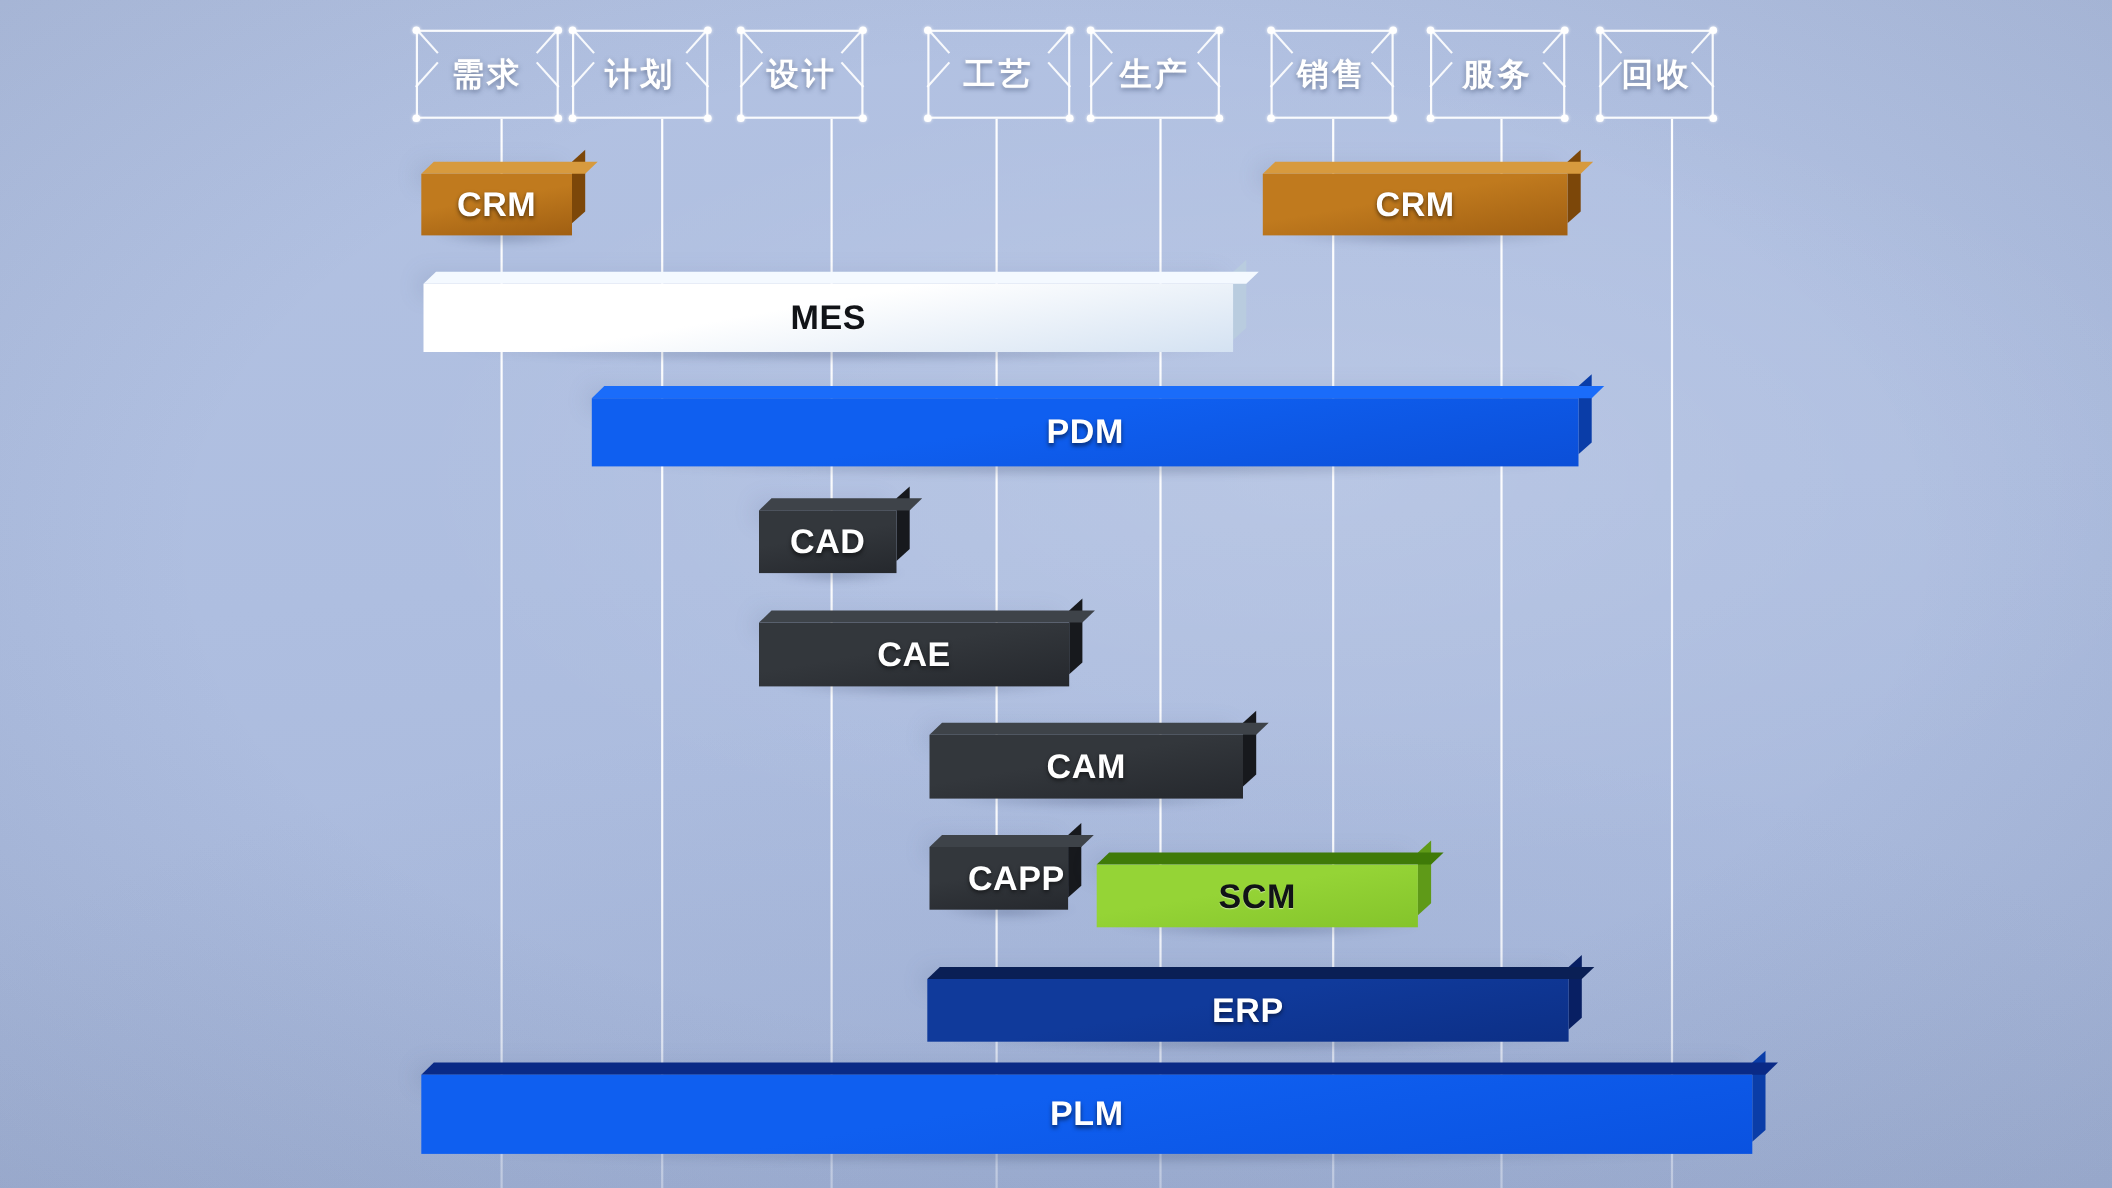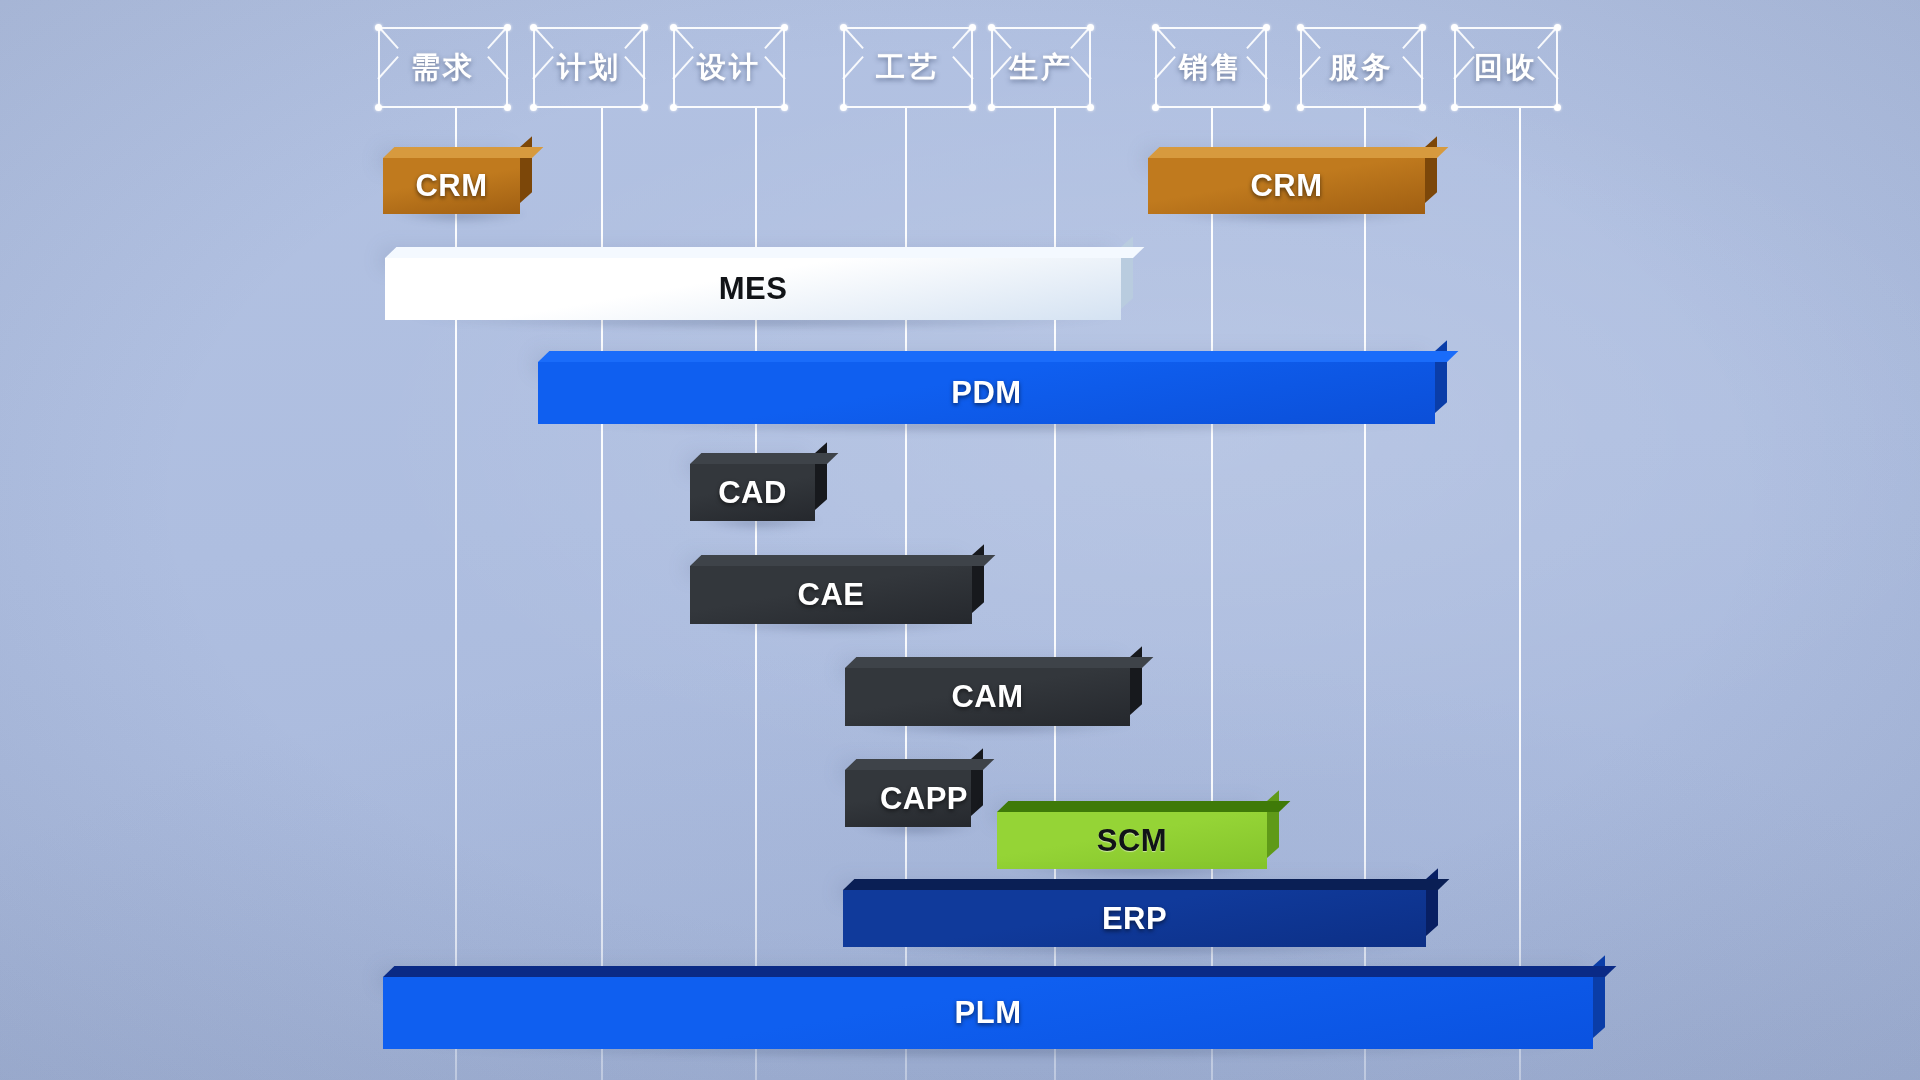--- a/index.html
+++ b/index.html
@@ -124,21 +124,21 @@
         <div class="tick tl"></div>
         <div class="tick tr"></div>
         <div class="tick bl"></div>
         <div class="tick br"></div>
         <div class="dot tl"></div>
         <div class="dot tr"></div>
         <div class="dot bl"></div>
         <div class="dot br"></div>
         <div class="lbl">需求</div>
       </div>
-      <div class="hdr" style="left: 533px; width: 112px;">
+      <div class="hdr" style="left: 520px; width: 124px;">
         <div class="edge t"></div>
         <div class="edge b"></div>
         <div class="edge l"></div>
         <div class="edge r"></div>
         <div class="tick tl"></div>
         <div class="tick tr"></div>
         <div class="tick bl"></div>
         <div class="tick br"></div>
         <div class="dot tl"></div>
         <div class="dot tr"></div>
@@ -169,21 +169,21 @@
         <div class="tick tl"></div>
         <div class="tick tr"></div>
         <div class="tick bl"></div>
         <div class="tick br"></div>
         <div class="dot tl"></div>
         <div class="dot tr"></div>
         <div class="dot bl"></div>
         <div class="dot br"></div>
         <div class="lbl">工艺</div>
       </div>
-      <div class="hdr" style="left: 991px; width: 100px;">
+      <div class="hdr" style="left: 991px; width: 118px;">
         <div class="edge t"></div>
         <div class="edge b"></div>
         <div class="edge l"></div>
         <div class="edge r"></div>
         <div class="tick tl"></div>
         <div class="tick tr"></div>
         <div class="tick bl"></div>
         <div class="tick br"></div>
         <div class="dot tl"></div>
         <div class="dot tr"></div>
@@ -303,21 +303,21 @@
       </div>
       <div class="bar" style="left: 845px; top: 770px; width: 126px; height: 57px;">
         <div class="cast"></div>
         <div class="shade"></div>
         <div class="side" style="background: rgb(23, 25, 29);"></div>
         <div class="lip" style="background: rgb(62, 67, 73);"></div>
         <div class="face txt-light" style="background: linear-gradient(170deg, rgb(51, 55, 60) 0%, rgb(51, 55, 60) 42%, rgb(37, 40, 45) 100%); padding-left: 32px;">
           <span>CAPP</span>
         </div>
       </div>
-      <div class="bar" style="left: 997px; top: 812px; width: 270px; height: 57px;">
+      <div class="bar" style="left: 997px; top: 786px; width: 292px; height: 57px;">
         <div class="cast"></div>
         <div class="shade"></div>
         <div class="side" style="background: rgb(95, 154, 24);"></div>
         <div class="lip" style="background: rgb(63, 122, 8);"></div>
         <div class="face txt-dark" style="background: linear-gradient(170deg, rgb(149, 212, 54) 0%, rgb(149, 212, 54) 42%, rgb(132, 196, 43) 100%);">
           <span>SCM</span>
         </div>
       </div>
       <div class="bar" style="left: 843px; top: 872px; width: 583px; height: 57px; margin-top: 18px;">
         <div class="cast"></div>

